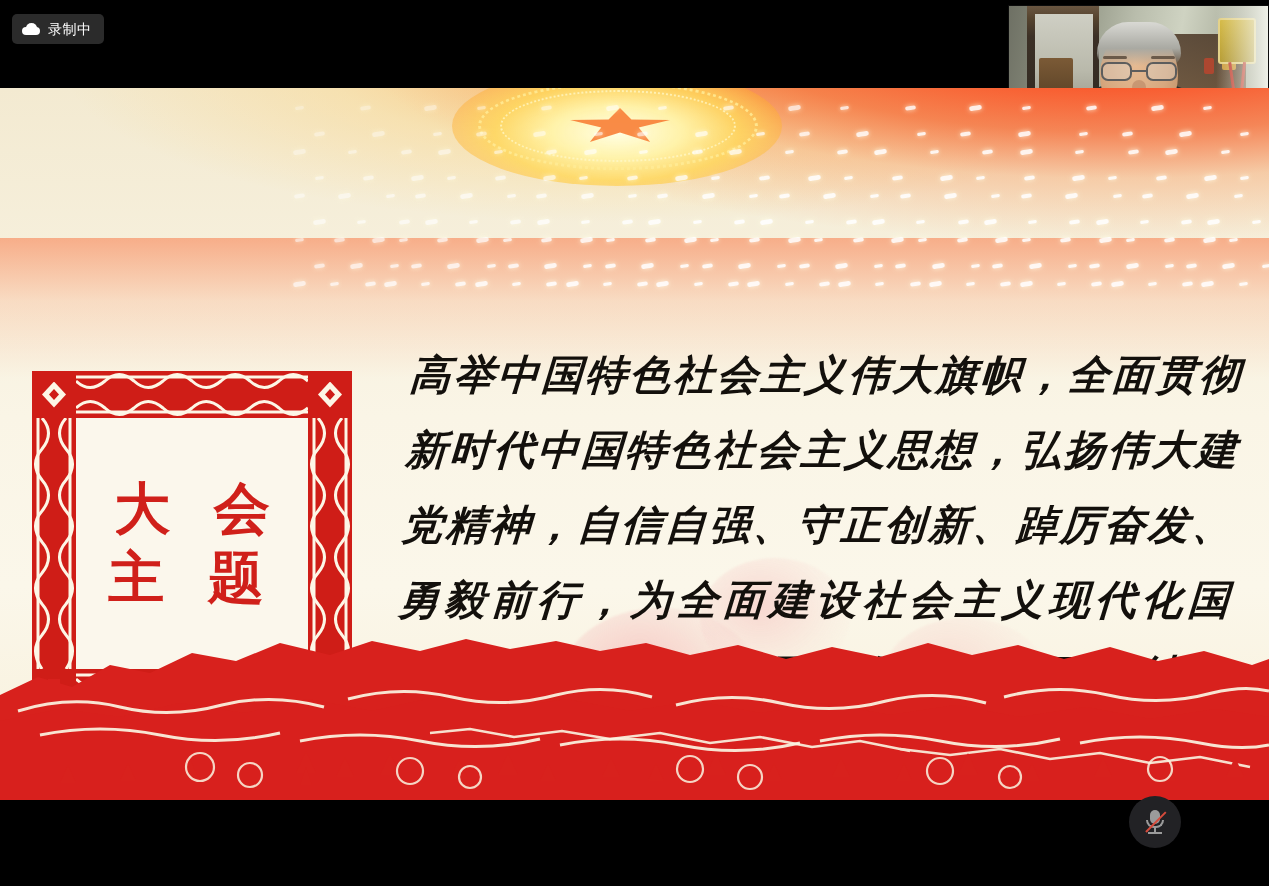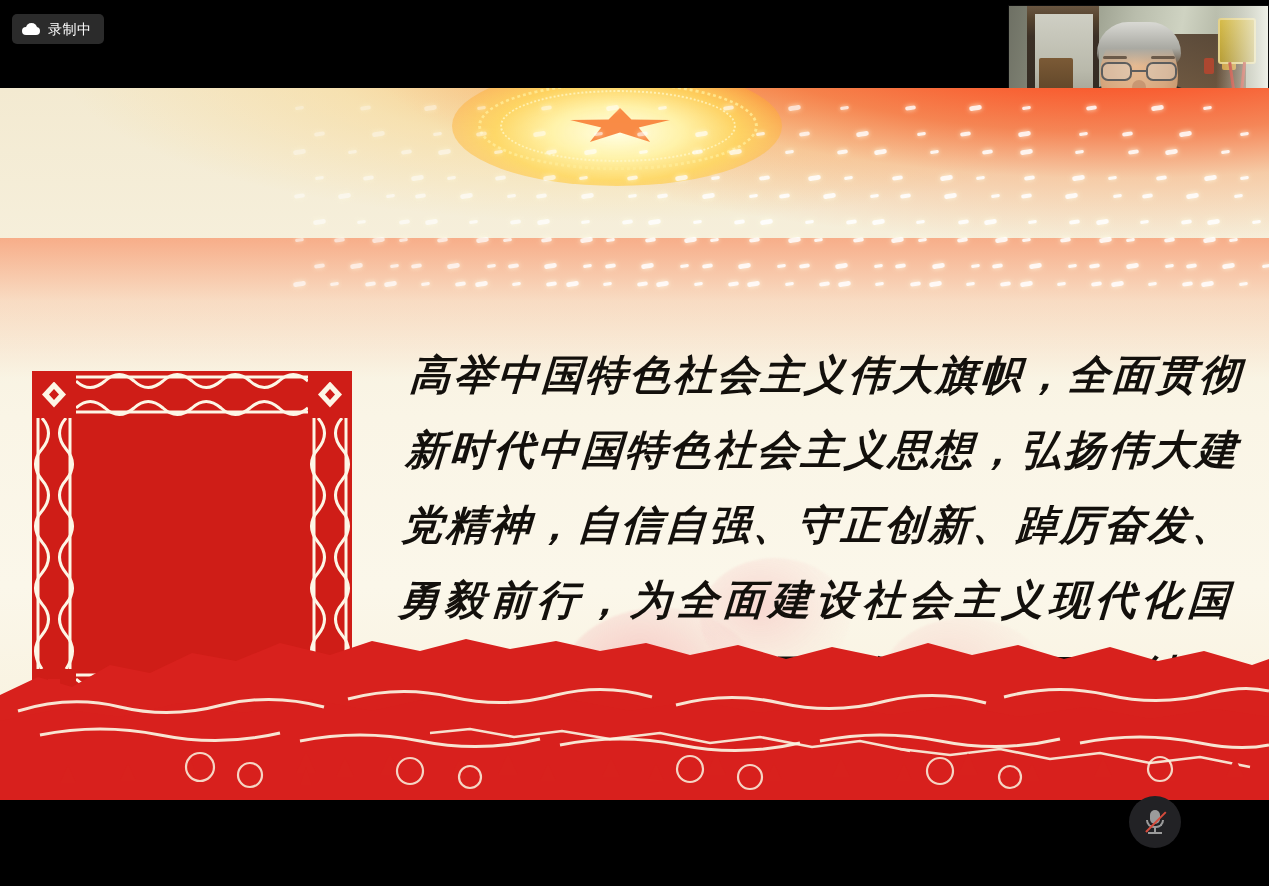--- a/index.html
+++ b/index.html
@@ -654,20 +654,24 @@
             <path d="M6 0 L6 251 M38 0 L38 251"></path>
           </g>
         </svg>
       </div>
 
       <div class="tf-corner tl"></div>
       <div class="tf-corner tr"></div>
       <div class="tf-corner bl"></div>
       <div class="tf-corner br"></div>
 
+      <div class="tf-inner">
+        <div class="tf-title">大 会
+主 题</div>
+      </div>
     </div>
 
     <div class="theme-text">高举中国特色社会主义伟大旗帜，全面贯彻新时代中国特色社会主义思想，弘扬伟大建党精神，自信自强、守正创新、踔厉奋发、勇毅前行，为全面建设社会主义现代化国家，全面推进中华民族伟大复兴而团结奋斗。</div>
 
     <div class="papercut">
       <svg viewBox="0 0 1269 175" preserveAspectRatio="none">
         <g fill="#d8211d">
           <path d="M0 70 L38 52 L72 62 L110 40 L150 48 L192 28 L236 36 L280 18 L330 30 L372 16 L420 26 L466 14 L510 24 L556 16 L600 26 L646 18 L690 30 L738 20 L786 34 L832 22 L880 32 L928 18 L972 30 L1018 20 L1064 34 L1110 22 L1158 36 L1204 26 L1252 40 L1269 34 L1269 175 L0 175 Z"></path>
           <path d="M0 96 L60 84 L120 92 L180 78 L244 88 L308 74 L372 86 L436 72 L500 84 L566 74 L630 86 L696 76 L760 88 L826 78 L890 90 L956 80 L1020 92 L1086 82 L1150 94 L1216 84 L1269 92 L1269 175 L0 175 Z" opacity=".92"></path>
         </g>

